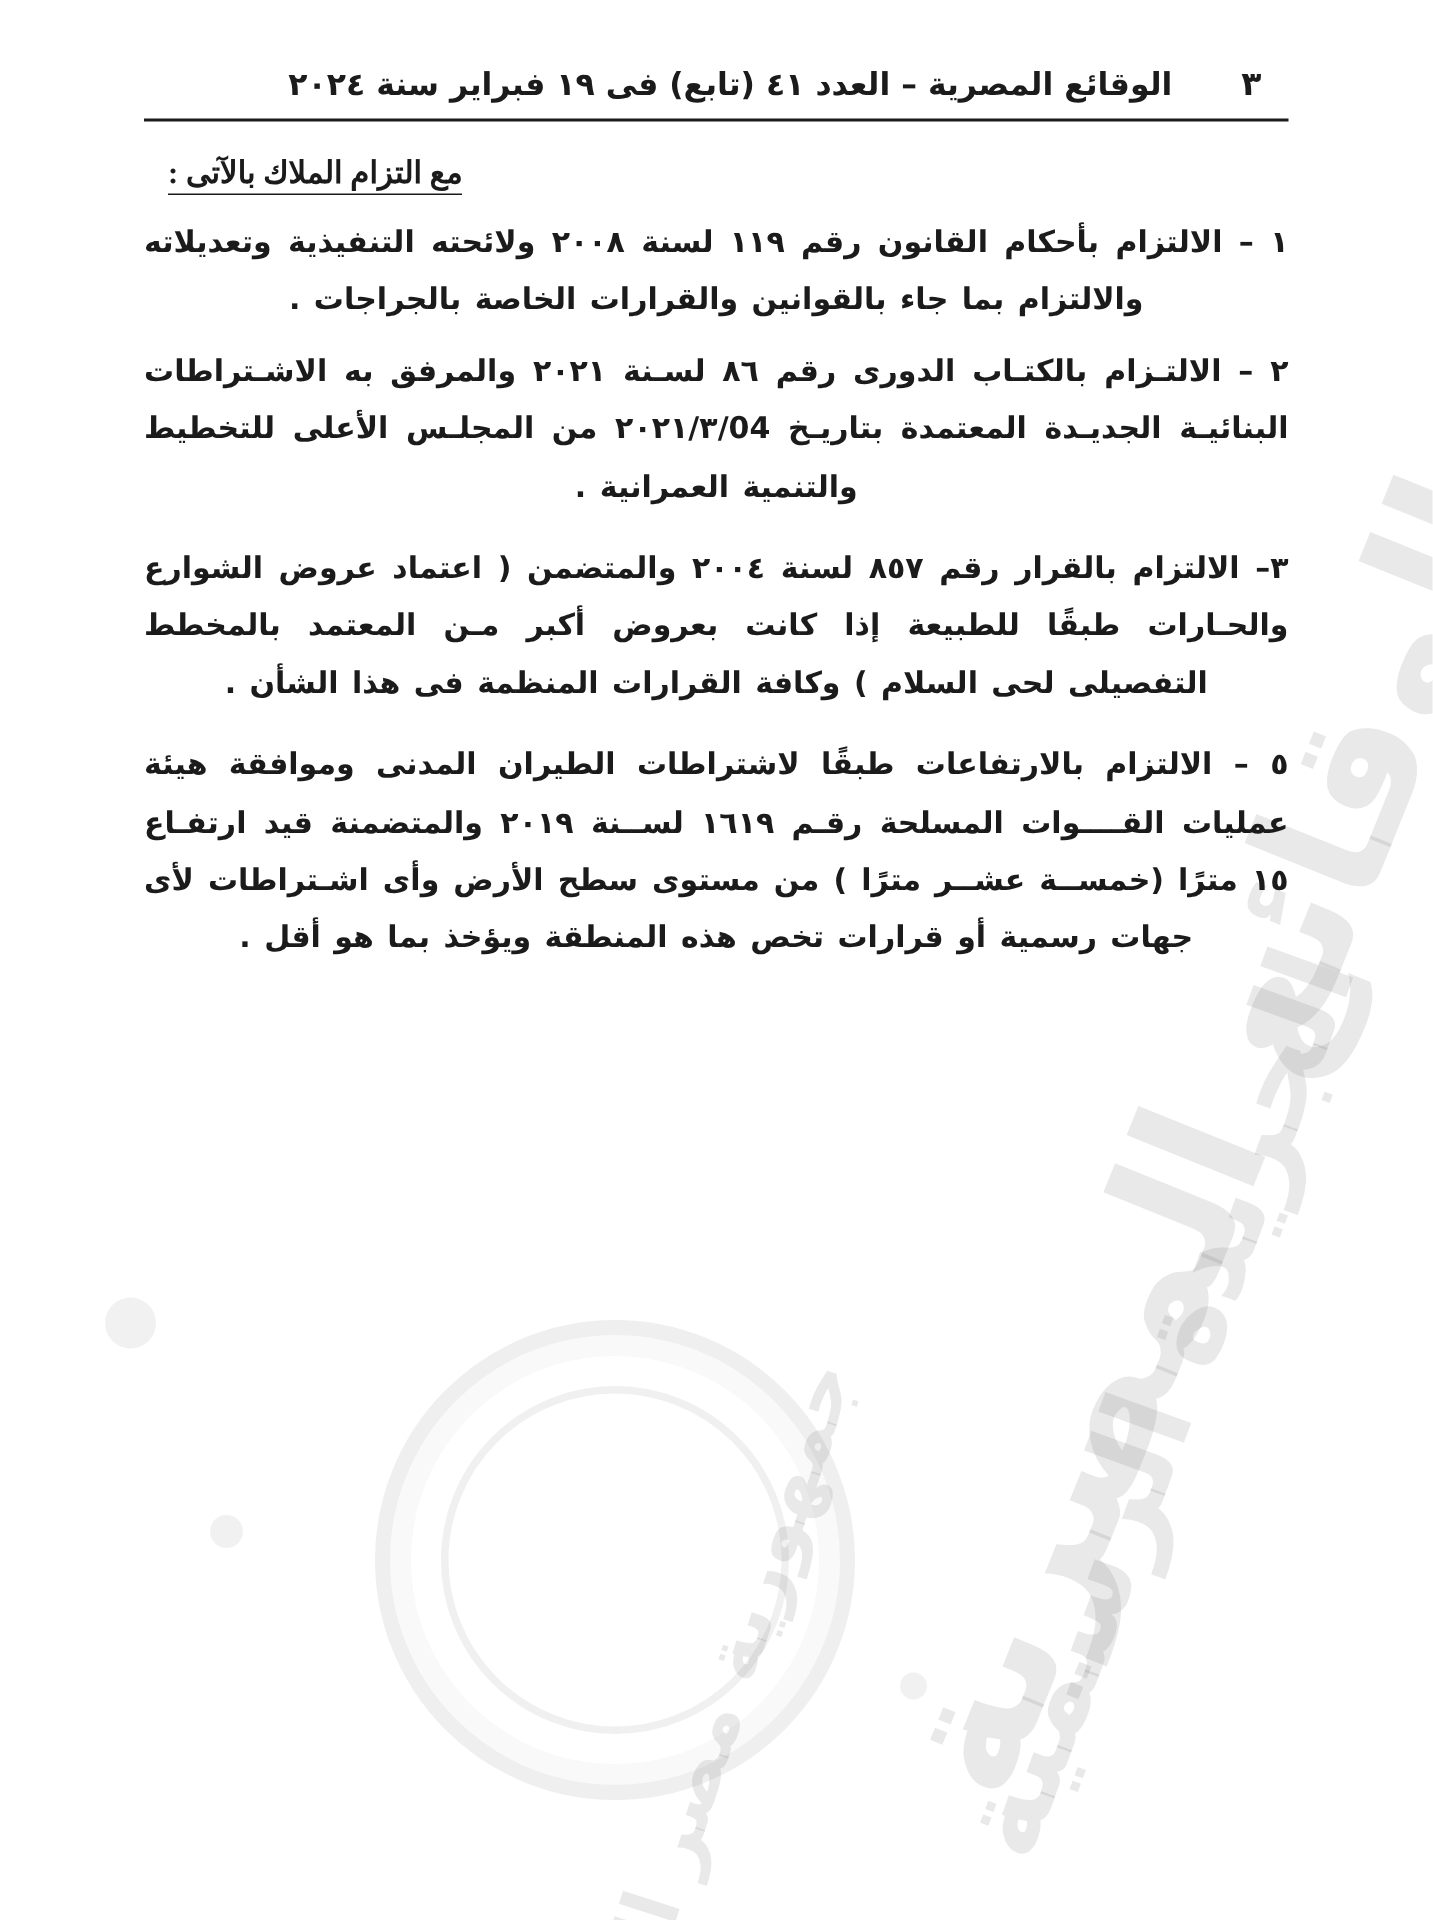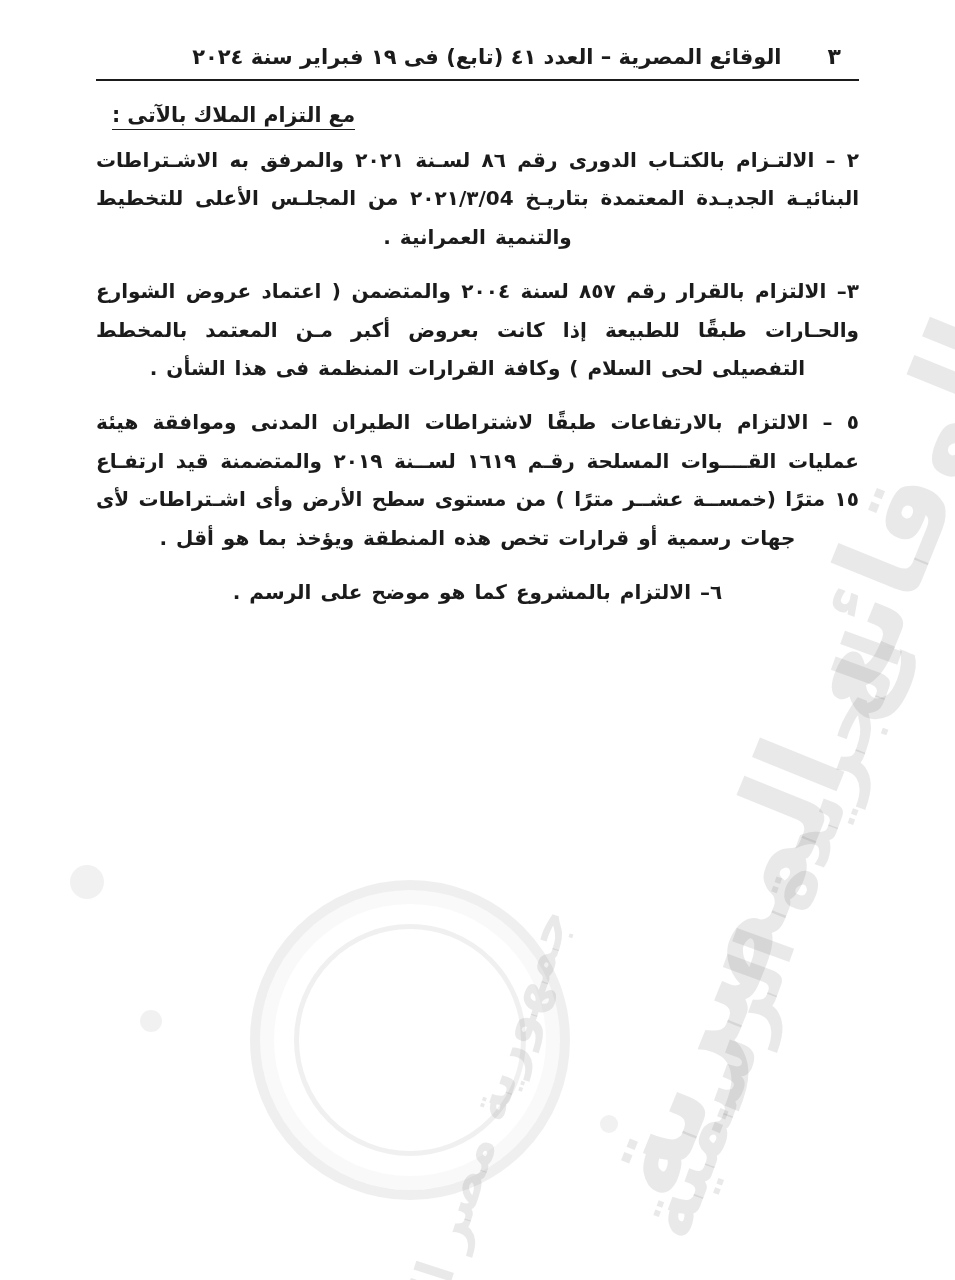--- a/index.html
+++ b/index.html
@@ -107,20 +107,21 @@
     width: 100%;
   }
 
   .intro {
     text-align: left;
     direction: rtl;
     font-size: 20.5px;
     font-weight: 700;
     margin: 4px 0 14px 0;
     padding-left: 16px;
+    font-family: Liberation Serif, serif;
   }
   .intro span {
     border-bottom: 1.6px solid #1b1b1b;
     padding-bottom: 2px;
   }
 
   .clauses {
     list-style: none;
     margin: 0;
     padding: 0;
@@ -155,19 +156,19 @@
 
   <div class="masthead">
     <div class="page-number">٣</div>
     <div class="title">الوقائع المصرية – العدد ٤١ (تابع) فى ١٩ فبراير سنة ٢٠٢٤</div>
   </div>
   <hr class="rule">
 
   <div class="intro"><span>مع التزام الملاك بالآتى :</span></div>
 
   <ol class="clauses">
+    <li class="clause">١ – الالتزام بأحكام القانون رقم ١١٩  لسنة ٢٠٠٨ ولائحته التنفيذية وتعديلاته والالتزام بما جاء بالقوانين والقرارات الخاصة بالجراجات .</li>
     <li class="clause">٢ – الالتـزام بالكتـاب الدورى رقم ٨٦ لسـنة ٢٠٢١ والمرفق به الاشـتراطات البنائيـة الجديـدة المعتمدة بتاريـخ ٢٠٢١/٣/04 من المجلـس الأعلى للتخطيط والتنمية العمرانية .</li>
     <li class="clause gap-before">٣– الالتزام بالقرار رقم ٨٥٧  لسنة ٢٠٠٤ والمتضمن ( اعتماد عروض الشوارع والحـارات طبقًا للطبيعة إذا كانت بعروض أكبر مـن المعتمد بالمخطط التفصيلى لحى السلام  ) وكافة القرارات المنظمة فى هذا الشأن .</li>
     <li class="clause gap-before">٥ – الالتزام بالارتفاعات طبقًا لاشتراطات الطيران المدنى وموافقة هيئة عمليات القــــوات المسلحة رقـم ١٦١٩ لســنة ٢٠١٩ والمتضمنة قيد ارتفـاع ١٥ مترًا (خمســة عشــر مترًا ) من مستوى سطح الأرض وأى اشـتراطات لأى جهات رسمية أو قرارات تخص هذه المنطقة ويؤخذ بما هو أقل .</li>
-    <li class="clause tight gap-before">٦– الالتزام بالمشروع كما هو موضح على الرسم .</li>
   </ol>
 
 </div>
 
 </body></html>

